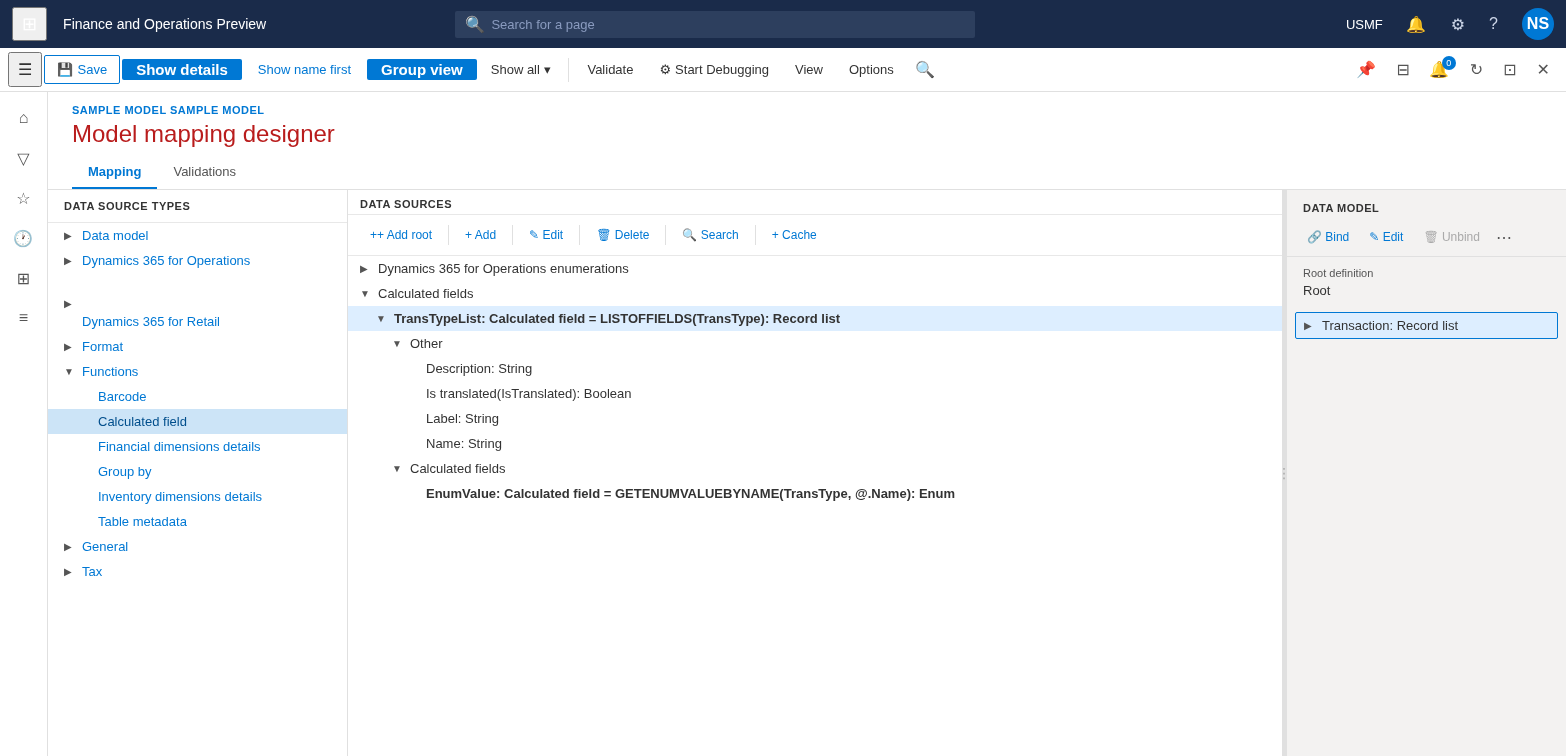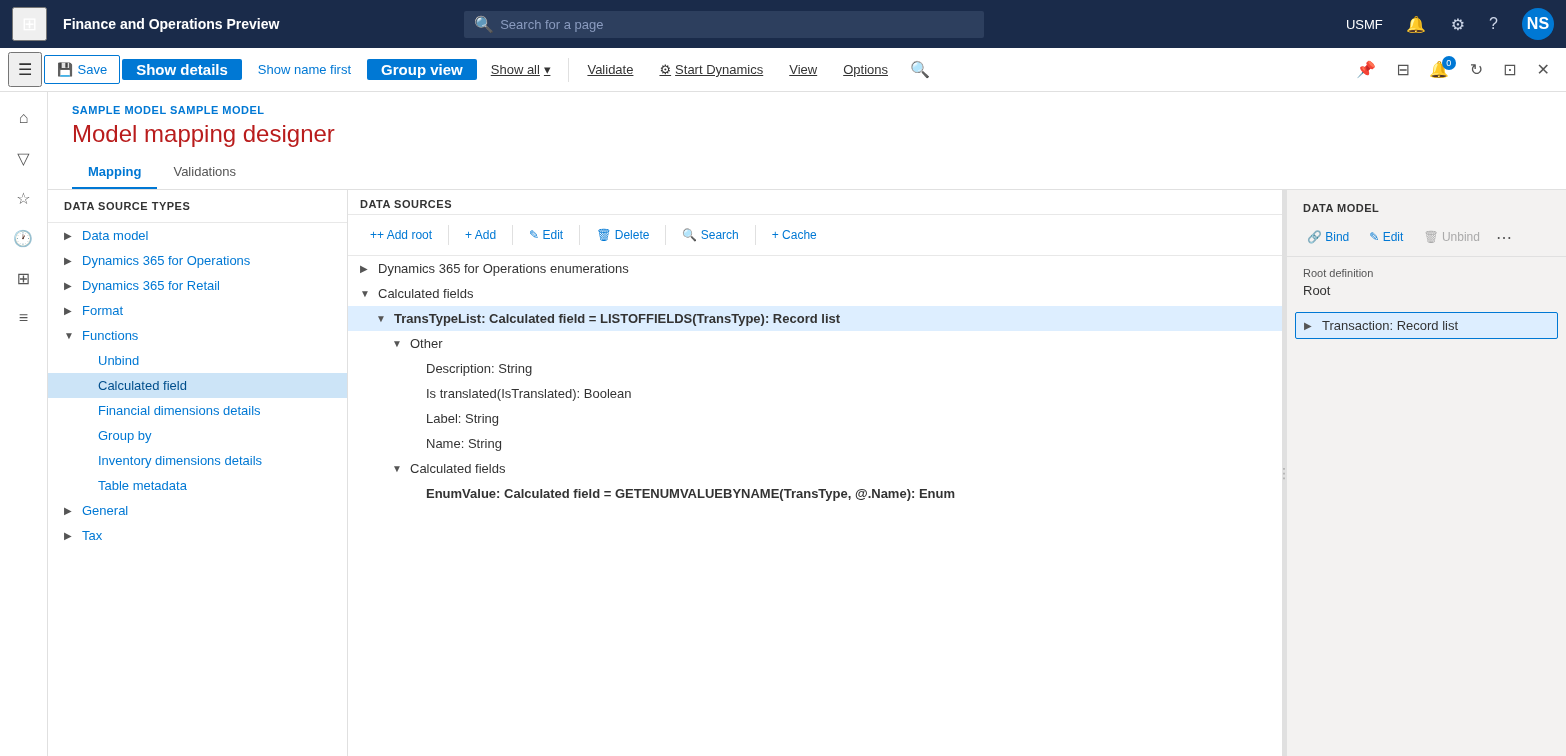--- a/index.html
+++ b/index.html
@@ -8,21 +8,21 @@
     
     .top-nav {
       height: 48px;
       background: #1a2b4a;
       display: flex;
       align-items: center;
       padding: 0 12px;
       gap: 8px;
     }
     .top-nav-grid { color: white; font-size: 18px; cursor: pointer; padding: 4px 8px; }
-    .top-nav-title { color: white; font-weight: 700; font-size: 14px; margin-left: 8px; flex: 0 0 auto; }
+    .top-nav-title { color: white; font-weight: 400; font-size: 14px; margin-left: 8px; flex: 0 0 auto; }
     .top-nav-search {
       flex: 1;
       max-width: 520px;
       margin: 0 auto;
       display: flex;
       align-items: center;
       background: #2d3f5e;
       border-radius: 2px;
       padding: 4px 10px;
       gap: 6px;
@@ -67,21 +67,21 @@
       background: #0078d4; color: #fff; border: none;
       padding: 2px 14px; font-size: 15px; cursor: pointer; border-radius: 2px; font-weight: bold;
     }
     .btn-secondary {
       background: transparent; color: #0078d4; border: none;
       padding: 6px 14px; font-size: 13px; cursor: pointer; border-radius: 2px;
     }
     .btn-outline {
       background: transparent; color: #333; border: none;
       padding: 6px 12px; font-size: 13px; cursor: pointer; border-radius: 2px;
-      display: flex; align-items: center; gap: 4px; text-decoration: underline;
+      display: flex; align-items: center; gap: 4px;
     }
     .toolbar-sep { width: 1px; height: 24px; background: #e0e0e0; margin: 0 4px; }
     .toolbar-right { margin-left: auto; display: flex; align-items: center; gap: 4px; }
     .toolbar-icon-btn {
       background: transparent; border: none; cursor: pointer;
       padding: 6px 8px; font-size: 16px; color: #555;
       display: flex; align-items: center; justify-content: center;
     }
     .badge-btn { position: relative; }
     .badge {
@@ -311,21 +311,21 @@
   <div style="display:flex;align-items:center;gap:2px">
     <button class="btn-outline">
       <span>Show all</span>
       <span>▾</span>
     </button>
   </div>
   <div class="toolbar-sep"></div>
   <button class="btn-outline">Validate</button>
   <button class="btn-outline">
     <span>⚙</span>
-    <span>Start Dynamics</span>
+    <span>Start Debugging</span>
   </button>
   <button class="btn-outline">View</button>
   <button class="btn-outline">Options</button>
   <button class="toolbar-icon-btn">🔍</button>
   <div class="toolbar-right">
     <button class="toolbar-icon-btn">📌</button>
     <button class="toolbar-icon-btn">⊟</button>
     <button class="toolbar-icon-btn badge-btn">
       🔔
       <span class="badge">0</span>
@@ -366,33 +366,33 @@
             <div class="tree-item" style="padding-left: 16px;">
               <span class="expand-icon">▶</span>
               <span style="color: rgb(0, 120, 212);">Data model</span>
             </div>
             <div class="tree-item" style="padding-left: 16px;">
               <span class="expand-icon">▶</span>
               <span style="color: rgb(0, 120, 212);">Dynamics 365 for Operations</span>
             </div>
             <div class="tree-item" style="padding-left: 16px;">
               <span class="expand-icon">▶</span>
-              <span style="color: rgb(0, 120, 212);">Dynamics 365 for Retail</span>
+              <span style="color: rgb(0, 120, 212); margin-top: 36px;">Dynamics 365 for Retail</span>
             </div>
             <div class="tree-item" style="padding-left: 16px;">
               <span class="expand-icon">▶</span>
               <span style="color: rgb(0, 120, 212);">Format</span>
             </div>
             <div class="tree-item" style="padding-left: 16px;">
               <span class="expand-icon">▼</span>
               <span style="color: rgb(0, 120, 212);">Functions</span>
             </div>
             <div class="tree-item" style="padding-left: 32px;">
               <span style="width: 12px; display: inline-block;"></span>
-              <span style="color: rgb(0, 120, 212);">Unbind</span>
+              <span style="color: rgb(0, 120, 212);">Barcode</span>
             </div>
             <div class="tree-item selected" style="padding-left: 32px;">
               <span style="width: 12px; display: inline-block;"></span>
               <span style="color: rgb(0, 78, 140);">Calculated field</span>
             </div>
             <div class="tree-item" style="padding-left: 32px;">
               <span style="width: 12px; display: inline-block;"></span>
               <span style="color: rgb(0, 120, 212);">Financial dimensions details</span>
             </div>
             <div class="tree-item" style="padding-left: 32px;">

